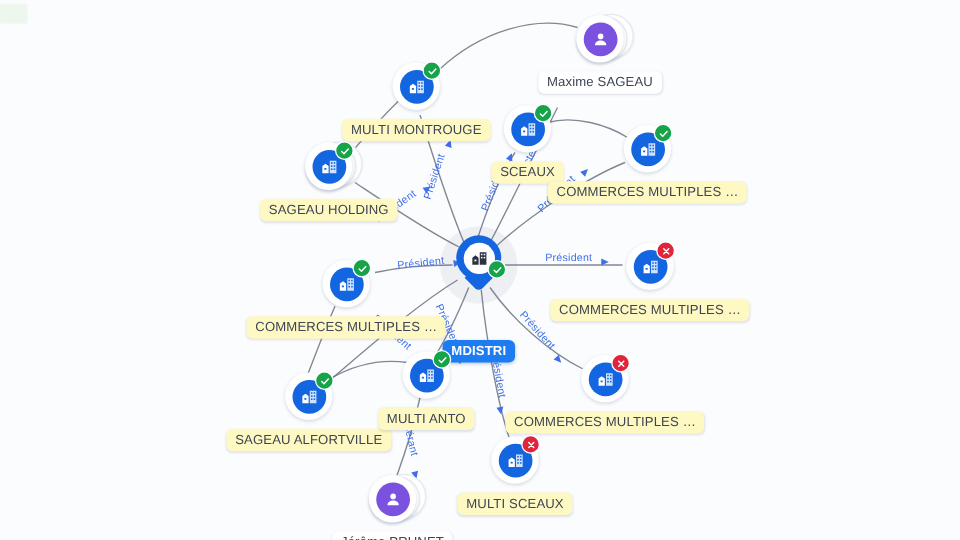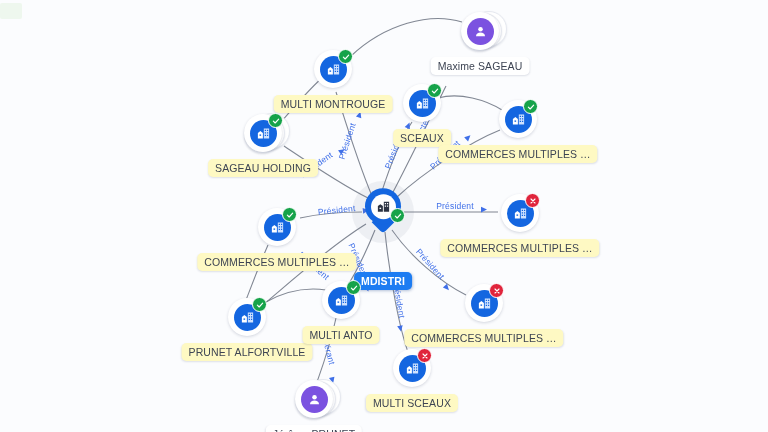--- a/index.html
+++ b/index.html
@@ -408,21 +408,21 @@
               <rect x="17.5" y="14" width="2" height="2" fill="#1466e0"></rect>
               <rect x="5.6" y="13.5" width="2.6" height="2.2" fill="#1466e0"></rect>
             </svg>
           </div>
           <div class="badge ok">
             <svg width="8" height="8" viewBox="0 0 24 24" aria-hidden="true">
               <path d="M4 12.5 L9.5 18 L20 6.5" fill="none" stroke="#ffffff" stroke-width="3.4" stroke-linecap="round" stroke-linejoin="round"></path>
             </svg>
           </div>
         </div>
-        <div class="label">PRUNET ALFORTVILLE</div>
+        <div class="label">SAGEAU ALFORTVILLE</div>
       </div>
     </div>
     <div class="node" style="left: 341px; top: 300px;">
       <div class="node-hit">
         <div class="disc">
           <div class="inner">
             <svg width="15" height="15" viewBox="0 0 24 24" aria-hidden="true">
               <path fill="#ffffff" d="M3 20h8v-9L7 8 3 11z"></path>
               <path fill="#cfe2ff" d="M12.5 20H21V4h-8.5z"></path>
               <rect x="14" y="6" width="2" height="2" fill="#1466e0"></rect>

